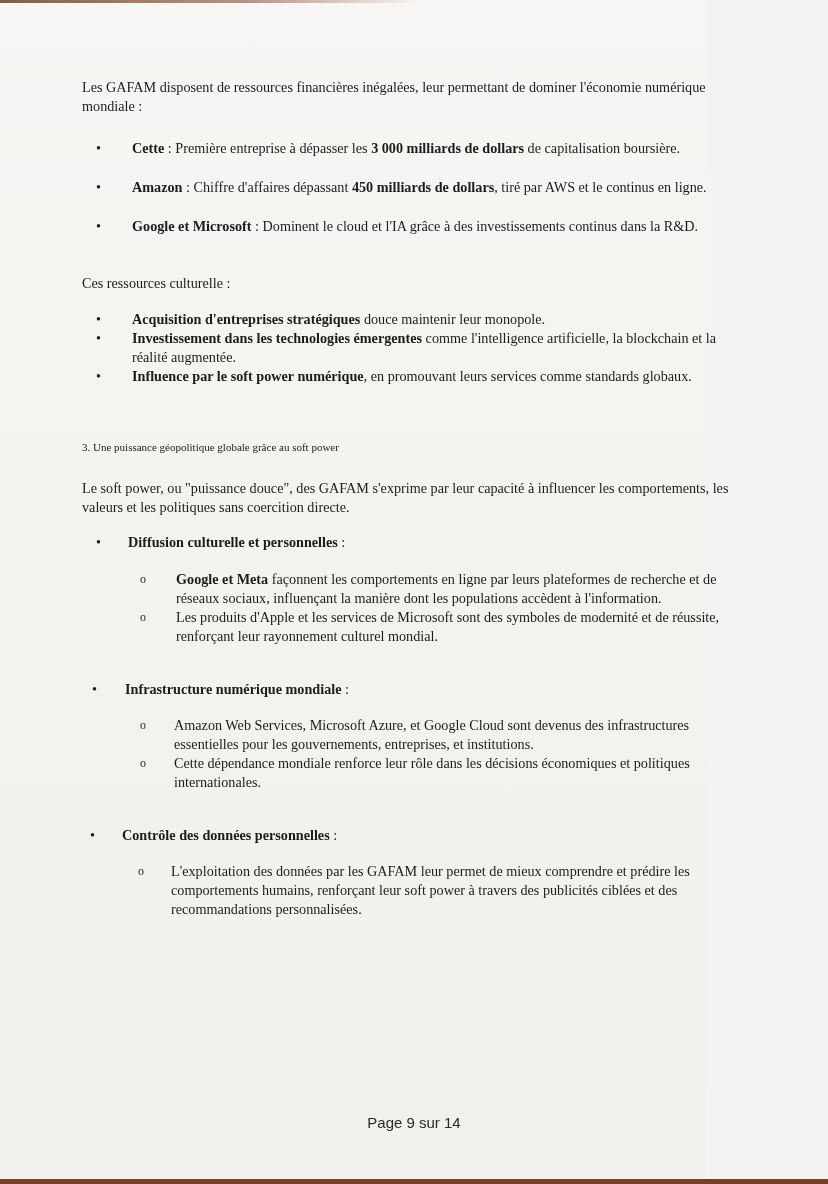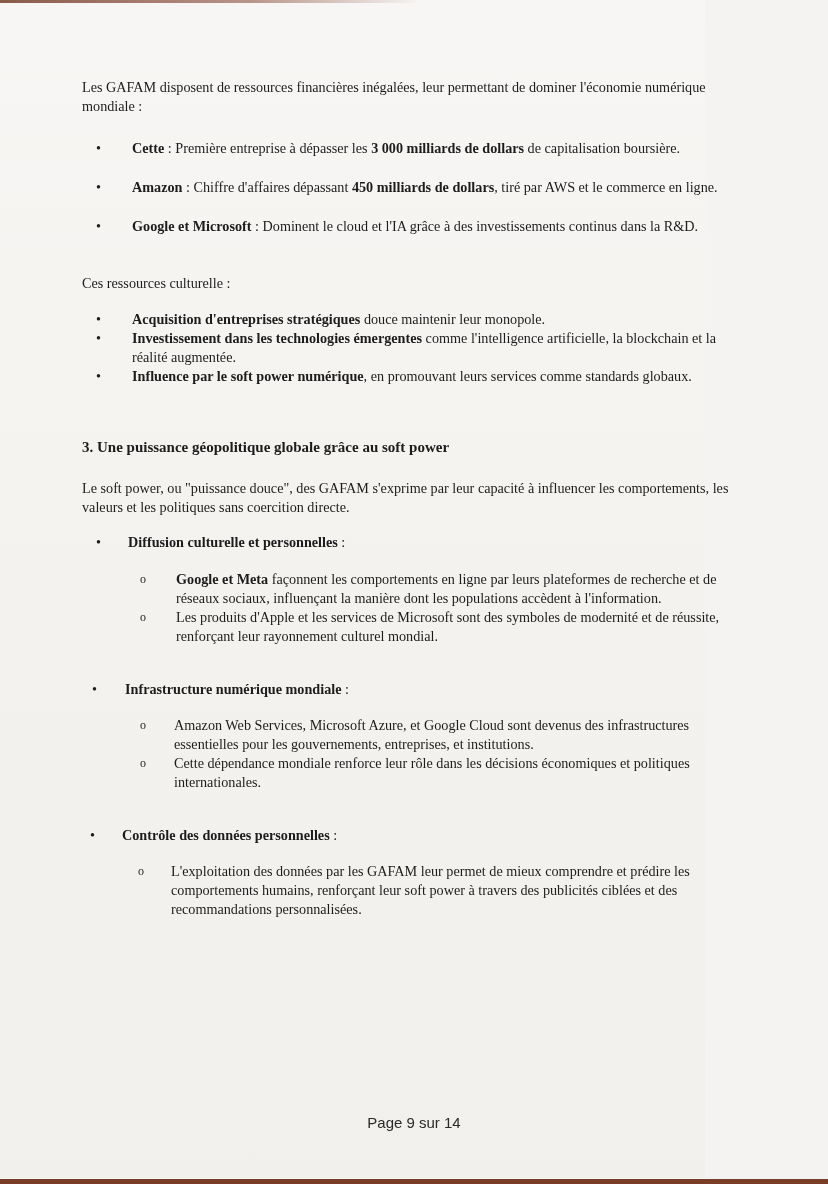--- a/index.html
+++ b/index.html
@@ -23,21 +23,21 @@
   }
   .content { position: absolute; left: 82px; top: 78px; width: 665px; font-size: 14.2px; line-height: 19px; }
   p { margin: 0; }
   .para { margin-bottom: 0; }
   ul.list { list-style: none; margin: 0; padding: 0; }
   .bullet-item { position: relative; padding-left: 50px; }
   .bullet { position: absolute; left: 14px; top: 0; width: 20px; }
   .sub-item { position: relative; padding-left: 94px; }
   .sub-bullet { position: absolute; left: 58px; top: 0; font-size: 12px; }
   b { font-weight: bold; }
-  .heading { font-weight: bold; font-size: 15px; }
+  .heading { font-weight: normal; font-size: 11px; }
   .footer {
     position: absolute; top: 1114px; left: 0; width: 828px; text-align: center;
     font-family: "Liberation Sans", "DejaVu Sans", sans-serif; font-size: 15px; color: #2a2a2a;
   }
 </style>
 </head>
 <body>
 
 <div class="page">
   <div class="top-edge"></div>
@@ -46,21 +46,21 @@
 
     <p class="para">Les GAFAM disposent de ressources financières inégalées, leur permettant de dominer l'économie numérique mondiale :</p>
 
     <ul class="list" style="margin-top:23px;">
       <li class="bullet-item" style="margin-bottom:20px;">
         <span class="bullet">•</span>
         <b>Cette</b><span> : Première entreprise à dépasser les </span><b>3 000 milliards de dollars</b><span> de capitalisation boursière.</span>
       </li>
       <li class="bullet-item" style="margin-bottom:20px;">
         <span class="bullet">•</span>
-        <b>Amazon</b><span> : Chiffre d'affaires dépassant </span><b>450 milliards de dollars</b><span>, tiré par AWS et le commerce en ligne.</span>
+        <b>Amazon</b><span> : Chiffre d'affaires dépassant </span><b>450 milliards de dollars</b><span>, tiré par AWS et le continus en ligne.</span>
       </li>
       <li class="bullet-item">
         <span class="bullet">•</span>
         <b>Google et Microsoft</b><span> : Dominent le cloud et l'IA grâce à des investissements continus dans la R&amp;D.</span>
       </li>
     </ul>
 
     <p class="para" style="margin-top:38px;">Ces ressources culturelle :</p>
 
     <ul class="list" style="margin-top:17px;">

